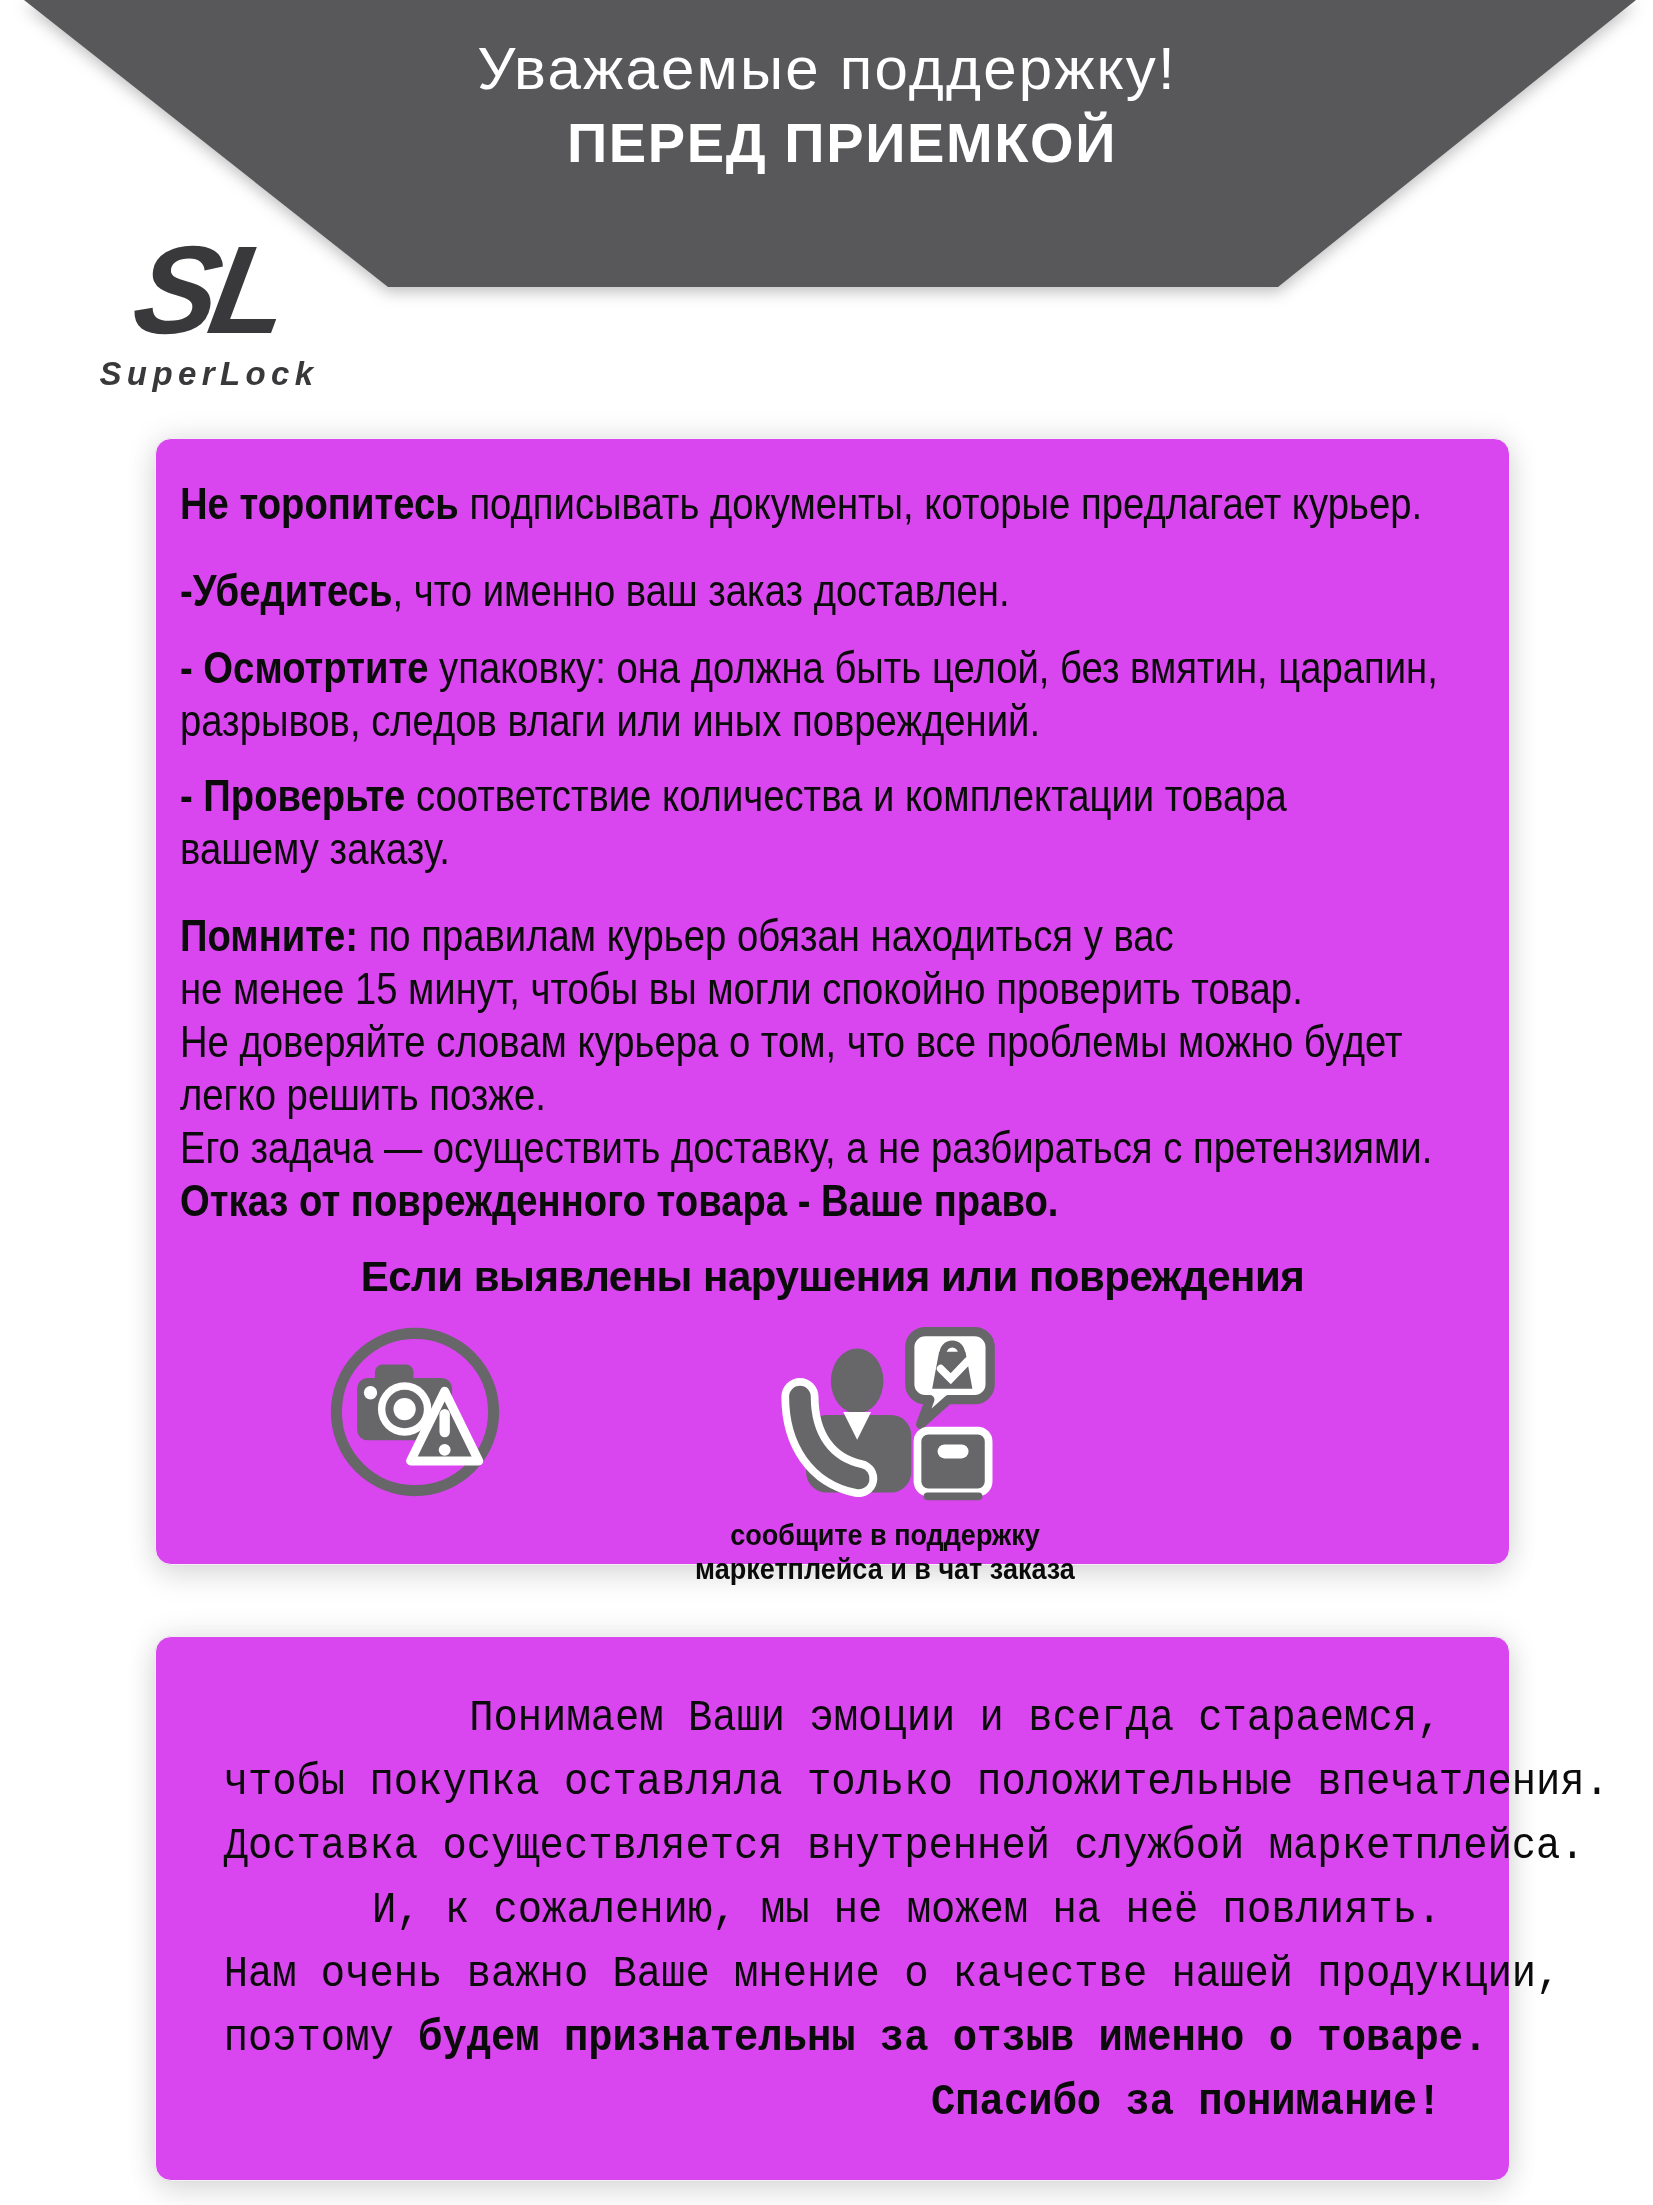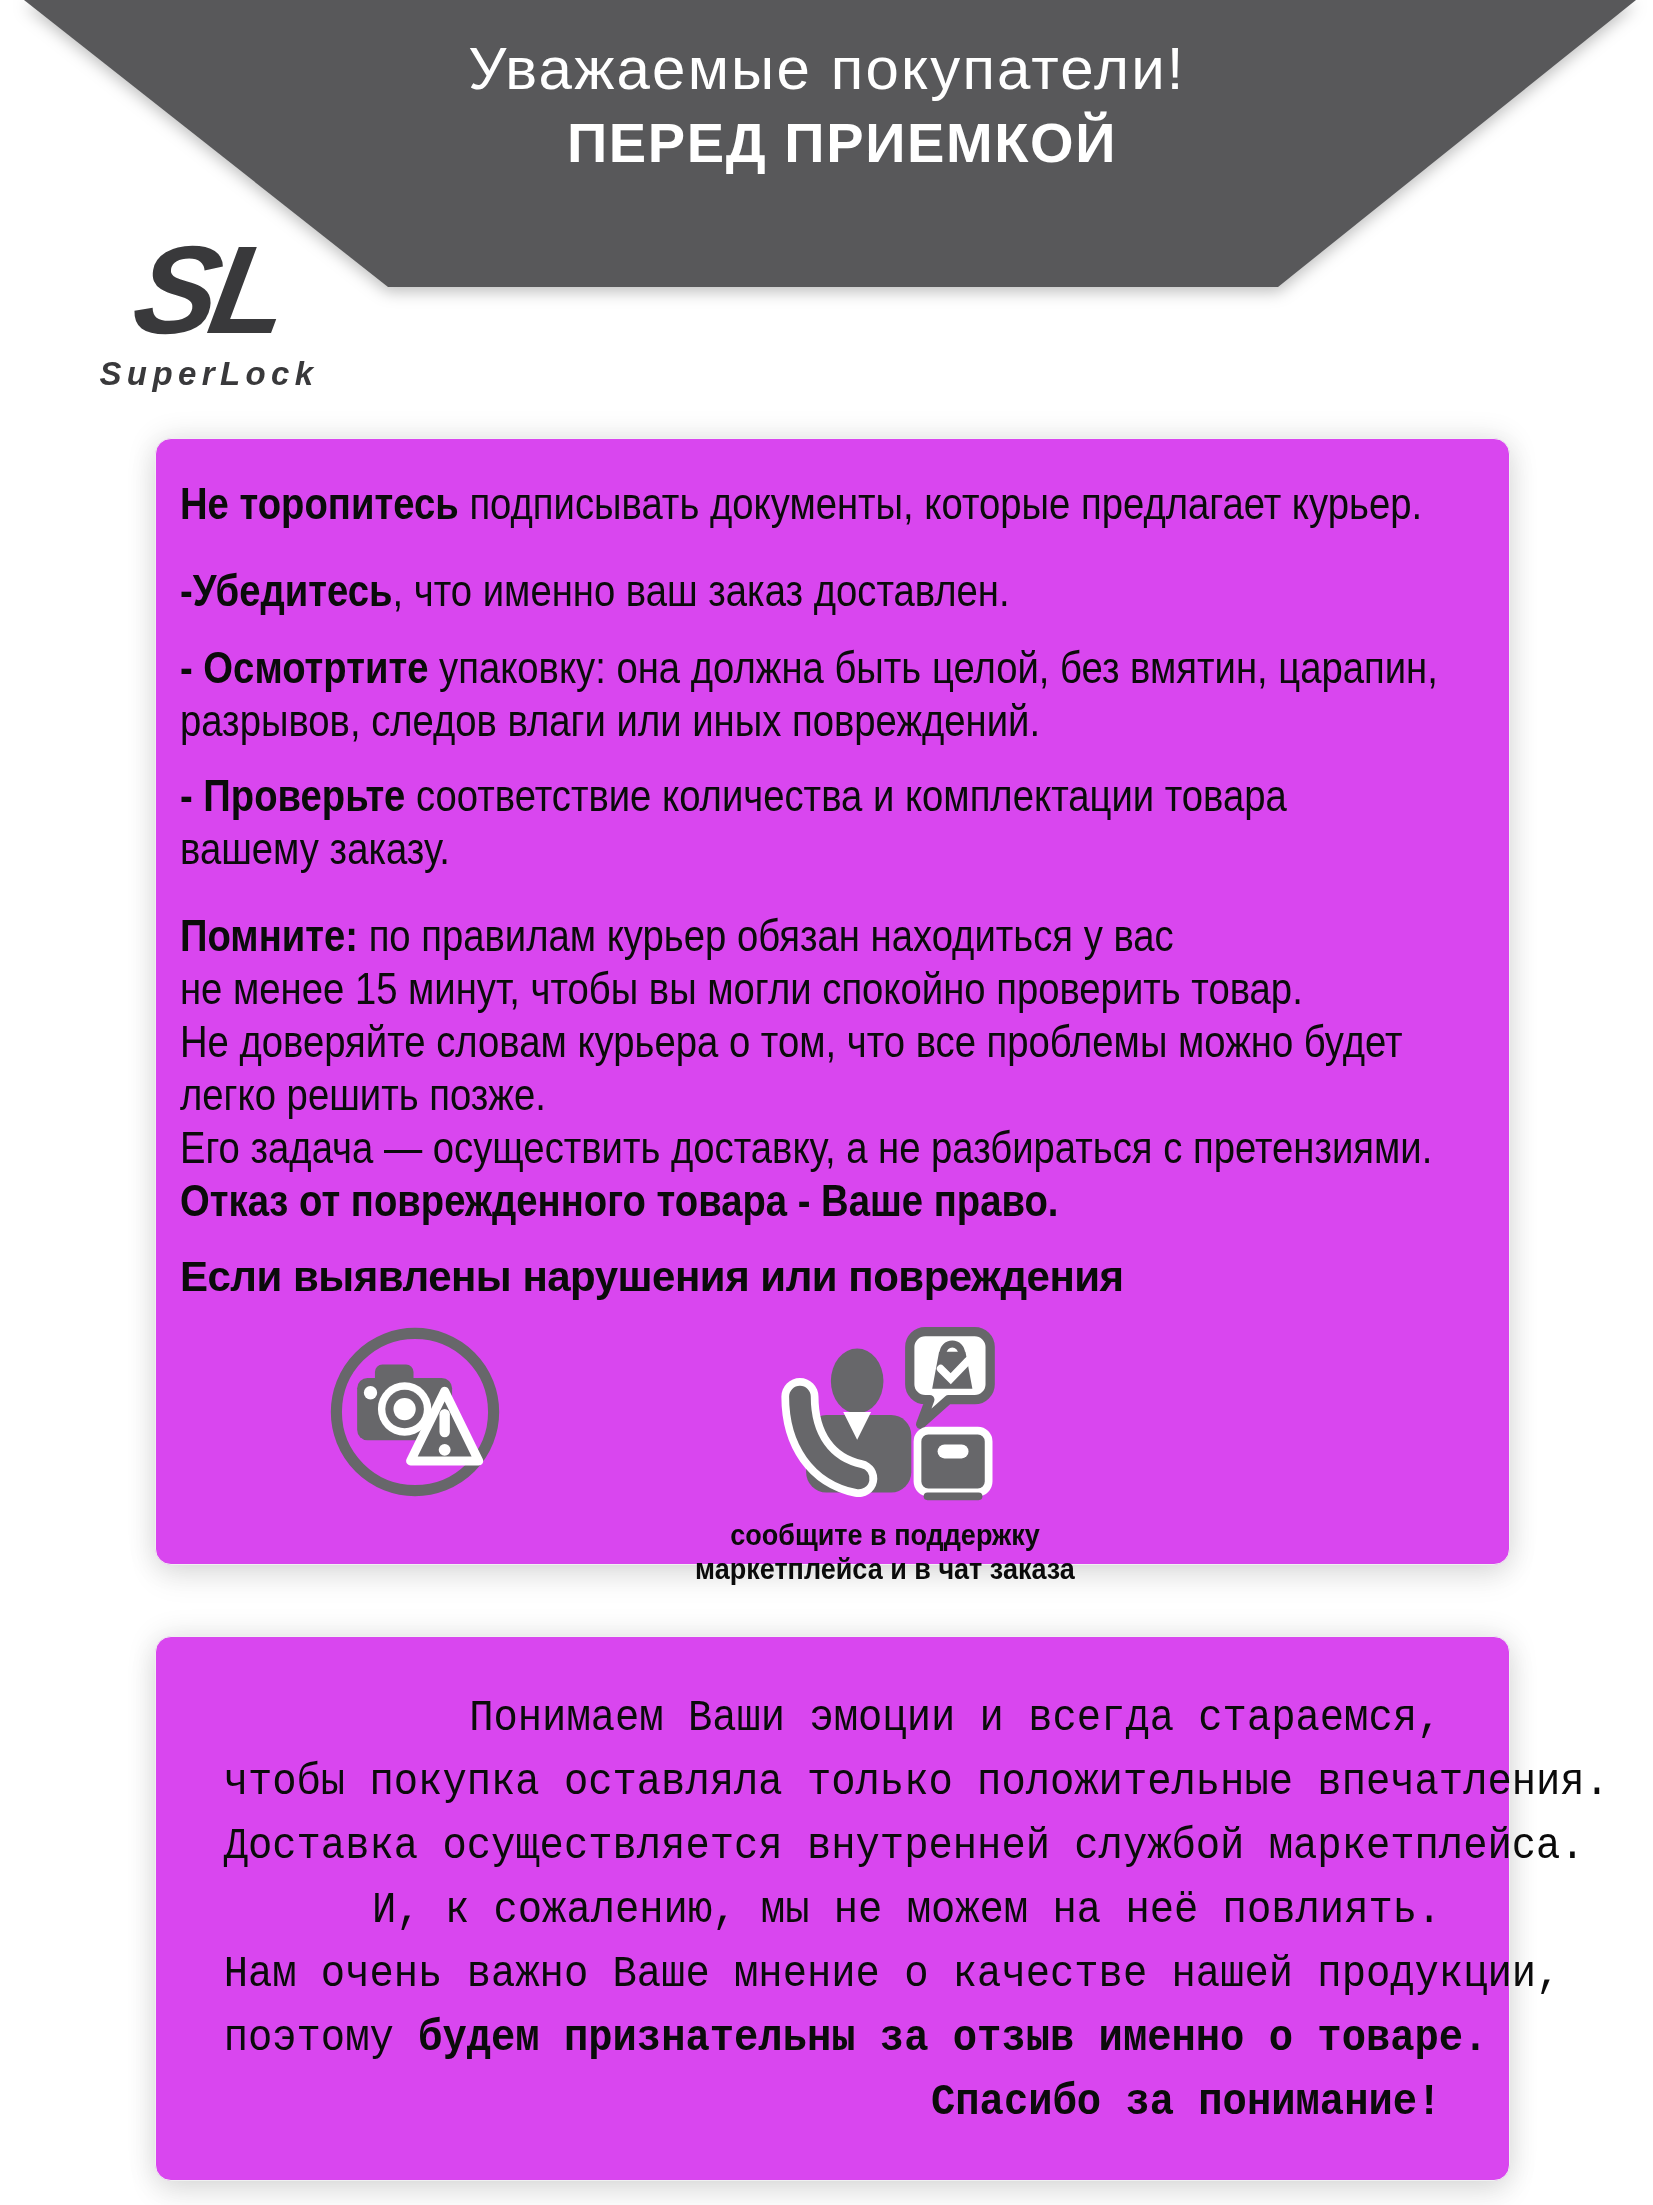--- a/index.html
+++ b/index.html
@@ -39,40 +39,40 @@
     box-shadow:0 0 30px rgba(0,0,0,.12),0 13.5px 30px rgba(0,0,0,.08);}
   .card1{top:438px;height:1127px;padding:38px 24px 0 24px;}
   .card2{top:1636px;height:545px;padding-top:50px;text-align:right;font-family:Liberation Mono, monospace;}
   
   .ln{font-size:45px;line-height:53px;white-space:nowrap;
     transform:scaleX(.85);transform-origin:0 50%;}
   .ln b{font-weight:700;}
   .mt-xl{margin-top:34px;}
   .mt-lg{margin-top:24px;}
   .mt-md{margin-top:21.6px;}
-  .heading{margin-top:26px;font-size:42px;font-weight:700;letter-spacing:-0.5px;}
+  .heading{margin-top:26px;font-size:42px;font-weight:700;text-align:center;letter-spacing:-0.5px;}
   
   .steps{display:flex;margin-top:18.3px;}
   .step{display:flex;flex-direction:column;align-items:center;}
   .step1{width:36%;}.step2{width:28%;}.step3{width:36%;}
   .step-icon{height:186px;display:flex;align-items:center;justify-content:center;color:var(--icon);}
   .caption{margin-top:13px;text-align:center;}
   .caption div{font-size:30px;line-height:34px;font-weight:700;white-space:nowrap;
     transform:scaleX(.9);transform-origin:50% 50%;}
   
   .c2ln{font-size:45px;line-height:64px;white-space:nowrap;
     transform:scaleX(.9);transform-origin:50% 50%;}
   .c2ln b{font-weight:700;}
 </style>
 </head>
 <body>
 
 <div class="banner-wrap">
   <div class="banner">
-    <div class="banner-l1">Уважаемые покупатели!</div>
+    <div class="banner-l1">Уважаемые поддержку!</div>
     <div class="banner-l3">ПЕРЕД ПРИЕМКОЙ</div>
   </div>
 </div>
 
 <div class="logo">
   <div class="logo-sl">SL</div>
   <div class="logo-name">SuperLock</div>
 </div>
 
 <div class="card card1">

